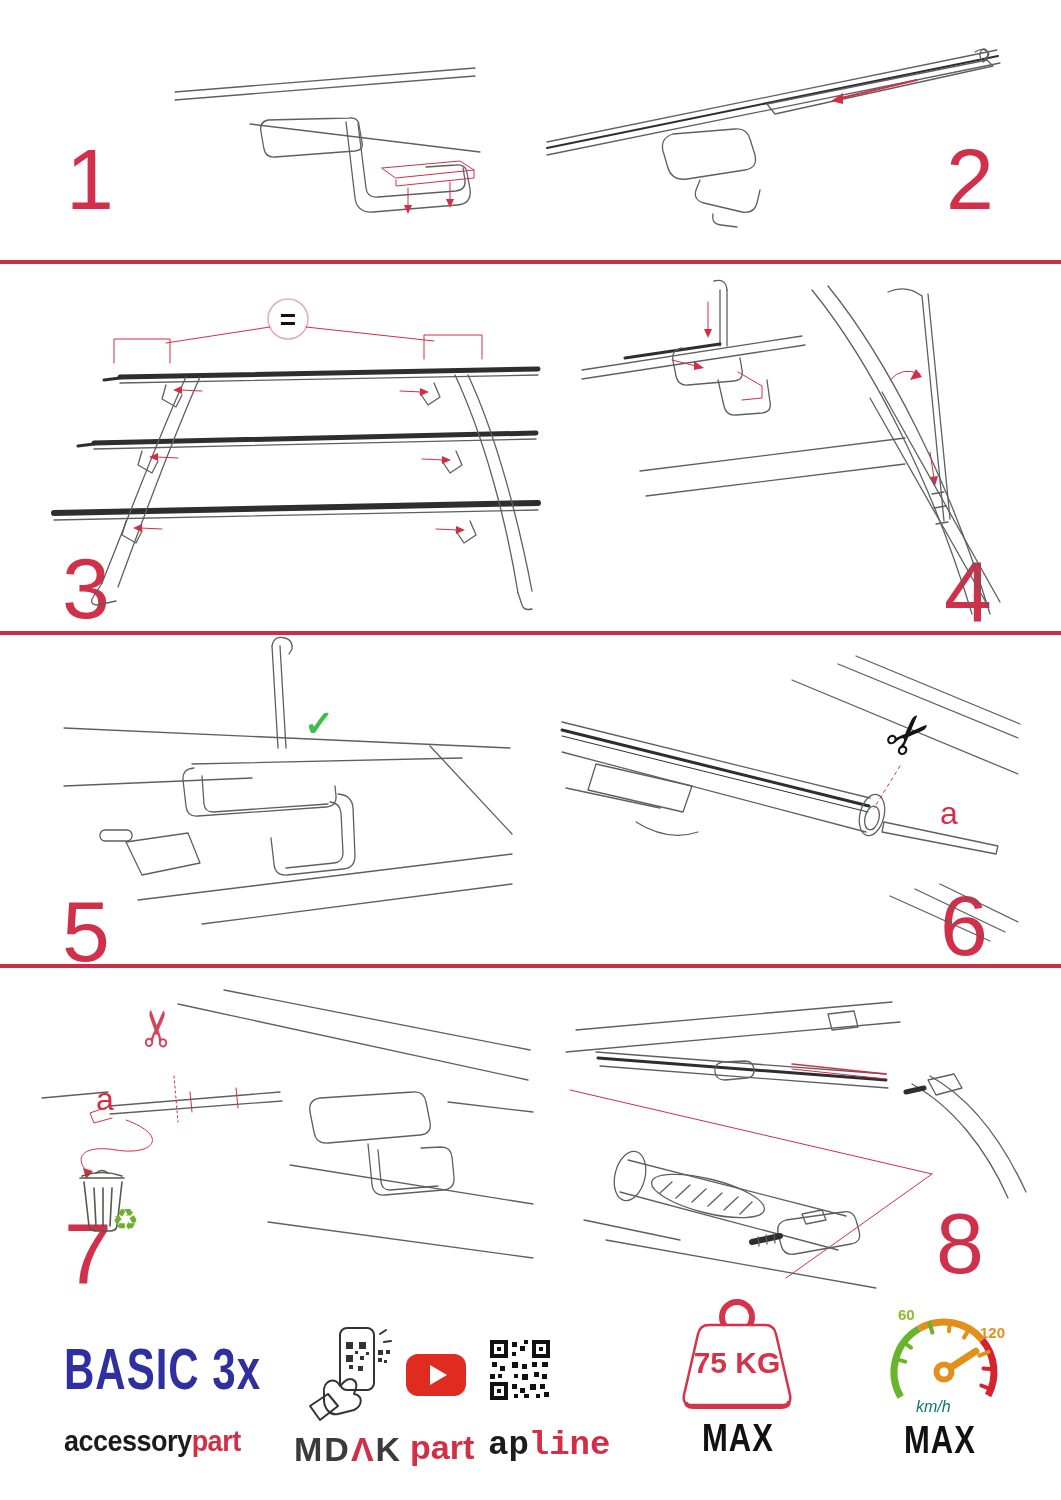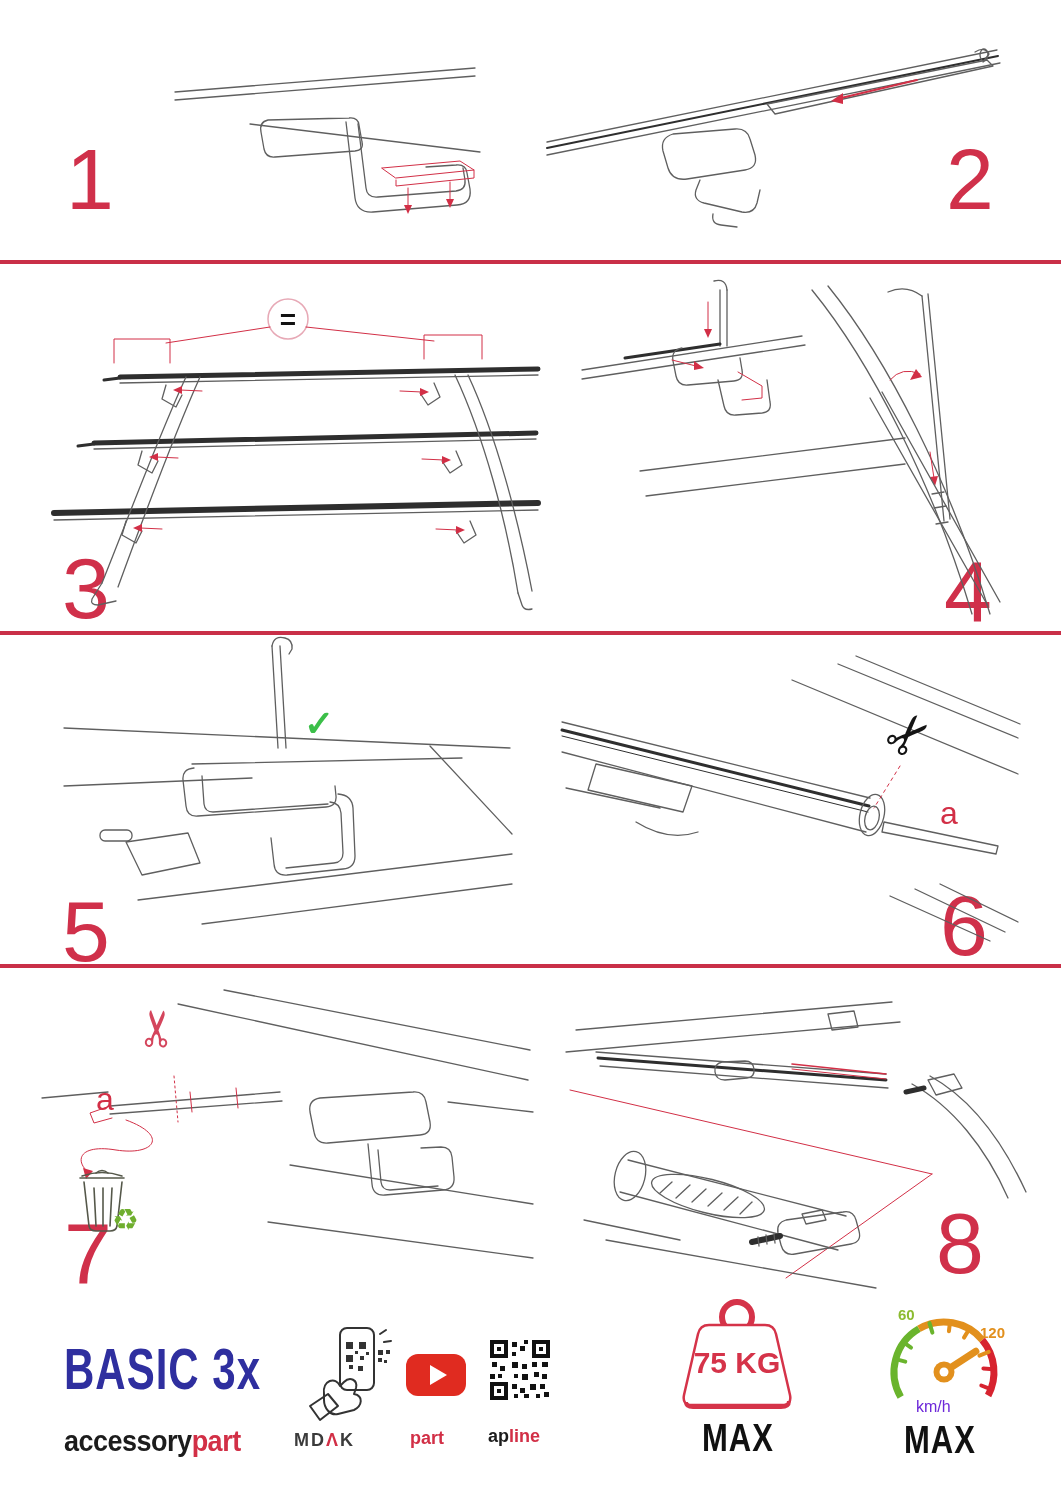--- a/index.html
+++ b/index.html
@@ -10,28 +10,28 @@
             font-family:"Liberation Sans",sans-serif;}
   svg{position:absolute;overflow:visible;}
   .ln{stroke:#5f5f5f;stroke-width:1.3;fill:none;stroke-linecap:round;stroke-linejoin:round;}
   .lnD{stroke:#2e2e2e;fill:none;stroke-linecap:round;}
   .red{stroke:#d22f46;fill:none;stroke-linecap:round;stroke-linejoin:round;}
   .redF{fill:#d22f46;stroke:none;}
   .logo-product{position:absolute;left:64px;top:1338px;font-size:42px;font-weight:bold;
      color:#2f2f9f;letter-spacing:1px;transform:scaleY(1.35);transform-origin:top left;}
   .logo-brand{position:absolute;left:64px;top:1424px;font-size:27px;font-weight:bold;
      letter-spacing:-0.5px;transform:scaleY(1.12);transform-origin:top left;color:#1c1c1c;}
-  .partner{position:absolute;font-weight:bold;font-size:18px;color:#3b3b3b;}
+  .partner{position:absolute;font-weight:bold;font-size:34px;color:#3b3b3b;}
   .yt-badge{position:absolute;left:406px;top:1354px;width:60px;height:42px;border-radius:12px;
      background:#e02b20;display:flex;align-items:center;justify-content:center;}
   .yt-tri{width:0;height:0;border-left:17px solid #fff;border-top:10px solid transparent;
      border-bottom:10px solid transparent;margin-left:4px;}
   .max-label{position:absolute;font-weight:bold;color:#111;font-size:31px;letter-spacing:1px;
      transform:scaleY(1.25);transform-origin:top left;}
-  .kmh{position:absolute;left:916px;top:1398px;font-size:16px;color:#6d28d9;}
+  .kmh{position:absolute;left:916px;top:1398px;font-size:16px;color:#0f766e;font-style:italic;}
   .accent-red{color:#d22f46;}
 </style>
 </head>
 <body>
 
 <div class="page">
 
   <div class="step-num" style="left:66px;top:136px;">1</div>
 
   <svg width="330" height="215" style="left:150px;top:28px;" viewBox="0 0 330 215">
@@ -354,21 +354,21 @@
       <rect x="4" y="4" width="10" height="10"></rect>
         <rect x="46" y="4" width="10" height="10"></rect>
       <rect x="4" y="46" width="10" height="10"></rect>
     </g>
     <g fill="#111">
       <rect x="7" y="7" width="4" height="4"></rect>
         <rect x="49" y="7" width="4" height="4"></rect>
       <rect x="7" y="49" width="4" height="4"></rect>
     </g>
   </svg>
-  <div class="partner" style="left:488px;top:1426px;color:#1c1c1c;">
+  <div class="partner" style="left:488px;top:1426px;color:#1c1c1c;font-family:Liberation Mono, monospace;">
     <span>ap</span><span class="accent-red">line</span>
   </div>
 
   <svg width="148" height="122" style="left:663px;top:1295px;" viewBox="0 0 148 122">
     <circle cx="74" cy="22" r="15" fill="none" stroke="#d53349" stroke-width="6"></circle>
     <path d="M46,30 h56 q9,0 11,9 l14,61 q2,10 -8,10 H29 q-10,0 -8,-10 l14,-61 q2,-9 11,-9 z" fill="#fff" stroke="#d53349" stroke-width="2.5" stroke-linejoin="round"></path>
     <path d="M23,107 q0,5 7,5 h88 q8,0 8,-6" fill="none" stroke="#d53349" stroke-width="4"></path>
     <text x="74" y="78" text-anchor="middle" font-size="30" font-weight="bold" fill="#d53349" font-family="Liberation Sans, sans-serif">75 KG</text>
   </svg>
   <div class="max-label" style="left:702px;top:1416px;">MAX</div>

